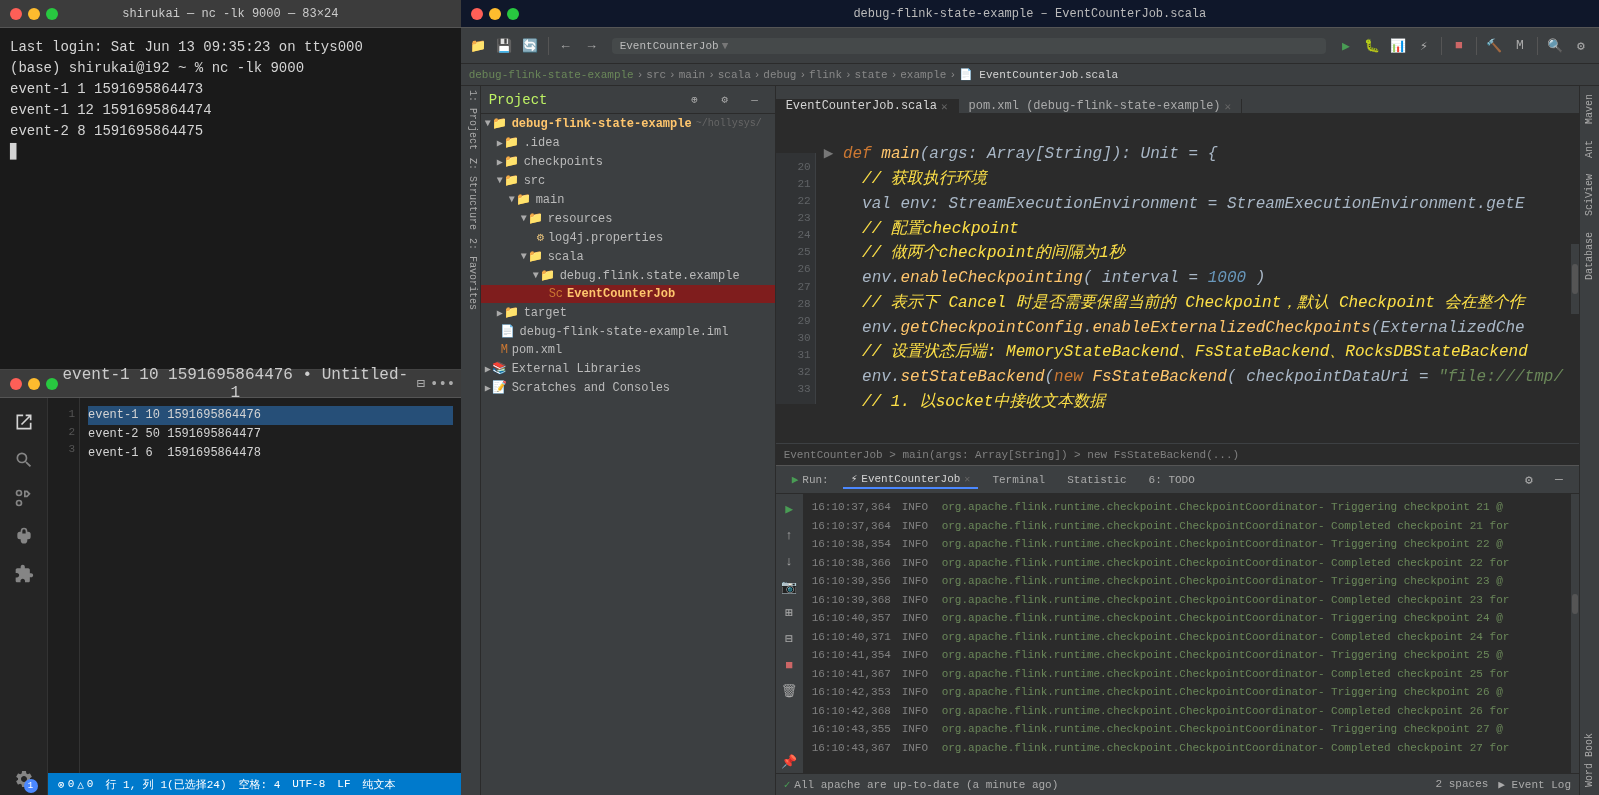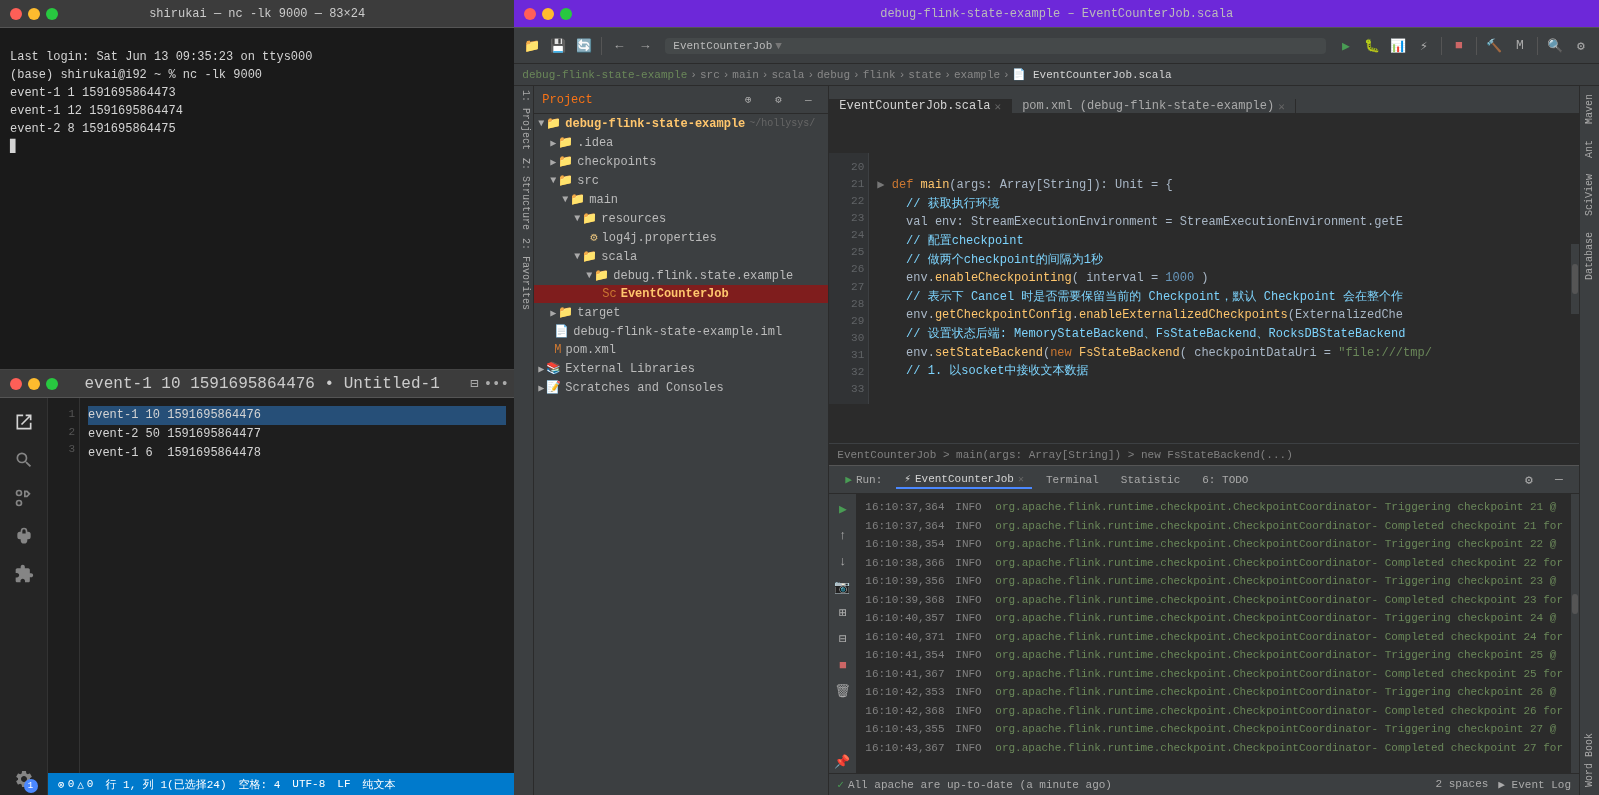--- a/index.html
+++ b/index.html
@@ -13,21 +13,21 @@
 
     
     .terminal-window { height: 370px; background: #1a1a1a; border-bottom: 1px solid #444; display: flex; flex-direction: column; }
     .terminal-titlebar { height: 28px; background: #3c3c3c; display: flex; align-items: center; justify-content: center; position: relative; border-bottom: 1px solid #555; }
     .terminal-controls { position: absolute; left: 10px; display: flex; gap: 6px; align-items: center; }
     .traffic-light { width: 12px; height: 12px; border-radius: 50%; }
     .tl-red { background: #ff5f57; }
     .tl-yellow { background: #febc2e; }
     .tl-green { background: #28c840; }
     .terminal-title { font-size: 12px; color: #ccc; }
-    .terminal-body { flex: 1; padding: 20px 10px; font-size: 12px; color: #d4d4d4; line-height: 1.5; overflow: hidden; }
+    .terminal-body { flex: 1; padding: 9px 10px; font-size: 14px; color: #d4d4d4; line-height: 1.5; overflow: hidden; }
     .terminal-line { white-space: pre; }
 
     
     .editor-window { flex: 1; background: #1e1e1e; display: flex; flex-direction: column; }
     .editor-titlebar { height: 28px; background: #3c3c3c; display: flex; align-items: center; justify-content: space-between; padding: 0 10px; border-bottom: 1px solid #555; }
     .editor-controls { display: flex; gap: 6px; align-items: center; }
     .editor-title { font-size: 16px; color: #ccc; flex: 1; text-align: center; }
     .editor-toolbar { display: flex; gap: 6px; align-items: center; }
     .icon-btn { width: 16px; height: 16px; display: flex; align-items: center; justify-content: center; color: #aaa; cursor: pointer; font-size: 14px; }
 
@@ -43,63 +43,63 @@
     .editor-line { white-space: pre; }
     .hl-selected { background: #264f78; }
 
     .editor-status { height: 22px; background: #007acc; display: flex; align-items: center; padding: 0 10px; gap: 12px; font-size: 11px; color: white; }
     .status-item { display: flex; align-items: center; gap: 3px; }
 
     
     .right-panel { flex: 1; background: #2b2b2b; display: flex; flex-direction: column; }
 
     
-    .ij-titlebar { height: 28px; background: #6d28d9; display: flex; align-items: center; justify-content: center; position: relative; border-bottom: 1px solid #555; }
+    .ij-titlebar { height: 28px; background: #0f172a; display: flex; align-items: center; justify-content: center; position: relative; border-bottom: 1px solid #555; }
     .ij-controls { position: absolute; left: 10px; display: flex; gap: 6px; }
     .ij-title { font-size: 12px; color: #bbb; }
 
     
     .ij-toolbar { height: 36px; background: #3c3f41; display: flex; align-items: center; padding: 0 6px; gap: 2px; border-bottom: 1px solid #2b2b2b; }
     .ij-btn { width: 24px; height: 24px; display: flex; align-items: center; justify-content: center; color: #aaa; cursor: pointer; font-size: 13px; border-radius: 3px; }
     .ij-separator { width: 1px; height: 18px; background: #555; margin: 0 3px; }
     .ij-breadcrumb { display: flex; align-items: center; flex: 1; background: #45494a; border-radius: 4px; padding: 2px 8px; margin: 0 6px; font-size: 11px; color: #bbb; gap: 3px; cursor: pointer; }
     .breadcrumb-arrow { color: #777; }
 
     
     .ij-main { flex: 1; display: flex; overflow: hidden; }
     .ij-sidebar-icon { writing-mode: vertical-rl; font-size: 10px; color: #aaa; cursor: pointer; padding: 4px 2px; }
 
     
     .ij-filetree { width: 295px; background: #3c3f41; border-right: 1px solid #2b2b2b; display: flex; flex-direction: column; overflow: hidden; }
     .filetree-header { height: 28px; background: #3c3f41; display: flex; align-items: center; padding: 0 8px; gap: 6px; border-bottom: 1px solid #2b2b2b; }
-    .filetree-title { font-size: 12px; color: #f97316; flex: 1; }
+    .filetree-title { font-size: 14px; color: #bef264; flex: 1; }
     .filetree-body { flex: 1; overflow: hidden; font-size: 12px; }
     .tree-item { display: flex; align-items: center; padding: 2px 0; cursor: pointer; white-space: nowrap; }
     .tree-indent { display: inline-block; }
     .tree-arrow { color: #aaa; margin-right: 2px; font-size: 10px; }
     .tree-icon { margin-right: 4px; }
     .folder-icon { color: #dcb67a; }
     .tree-label { color: #bbb; }
     .tree-label.highlight { color: #ffc66d; font-weight: bold; }
 
     
     .ij-code-area { flex: 1; display: flex; flex-direction: column; background: #2b2b2b; }
     .ij-tabs { height: 28px; background: #3c3f41; display: flex; align-items: flex-end; border-bottom: 1px solid #2b2b2b; }
     .ij-tab { display: flex; align-items: center; padding: 0 10px; font-size: 12px; color: #aaa; cursor: pointer; border-right: 1px solid #2b2b2b; gap: 4px; }
     .ij-tab.active { background: #2b2b2b; color: #d4d4d4; }
     .ij-tab-close { color: #666; font-size: 11px; }
 
     .ij-code-content { display: flex; flex: 1; overflow: hidden; align-items: center; }
     .ij-gutter { width: 40px; background: #313335; padding: 6px 4px; text-align: right; font-size: 11px; color: #606366; line-height: 1.55; border-right: 1px solid #3d4043; }
-    .ij-code-text { flex: 1; padding: 6px 8px; font-size: 12px; line-height: 1.55; overflow: hidden; }
+    .ij-code-text { flex: 1; padding: 6px 8px; font-size: 16px; line-height: 1.55; overflow: hidden; font-style: italic; }
     .code-line { white-space: pre; line-height: 1.55; }
     .kw { color: #cc7832; }
     .fn { color: #ffc66d; }
     .str { color: #6a8759; }
-    .comment { color: #7dd3fc; }
+    .comment { color: #fde047; }
     .type { color: #a9b7c6; }
     .num { color: #6897bb; }
 
     
     .ij-run-panel { height: 320px; background: #2b2b2b; border-top: 1px solid #555; display: flex; flex-direction: column; }
     .ij-run-toolbar { height: 28px; background: #3c3f41; display: flex; align-items: center; padding: 0 8px; gap: 6px; border-bottom: 1px solid #2b2b2b; }
     .run-tab { font-size: 11px; color: #aaa; padding: 2px 8px; cursor: pointer; display: flex; align-items: center; gap: 4px; }
     .run-tab.active { color: #d4d4d4; border-bottom: 2px solid #4b88ff; }
     .run-log { flex: 1; overflow: hidden; padding: 4px 0; font-size: 11px; line-height: 1.5; }
     .log-line { display: flex; padding: 1px 8px; white-space: nowrap; }

